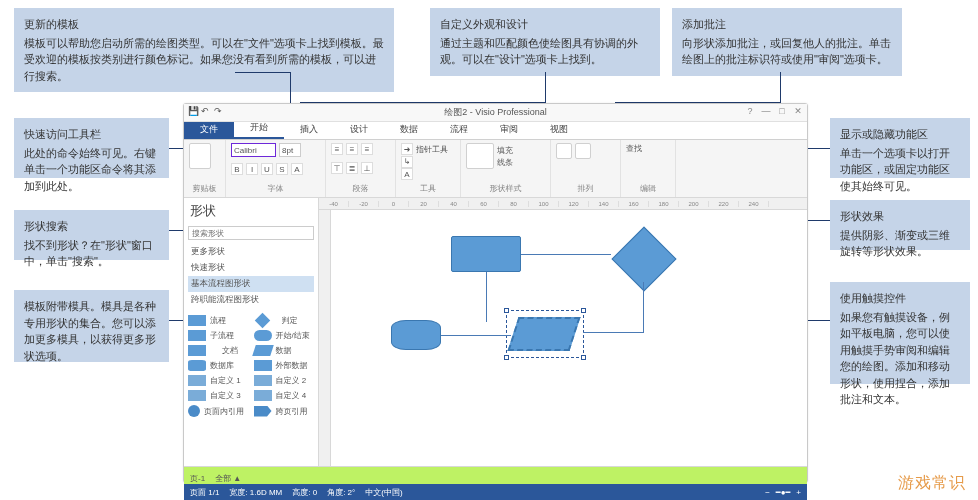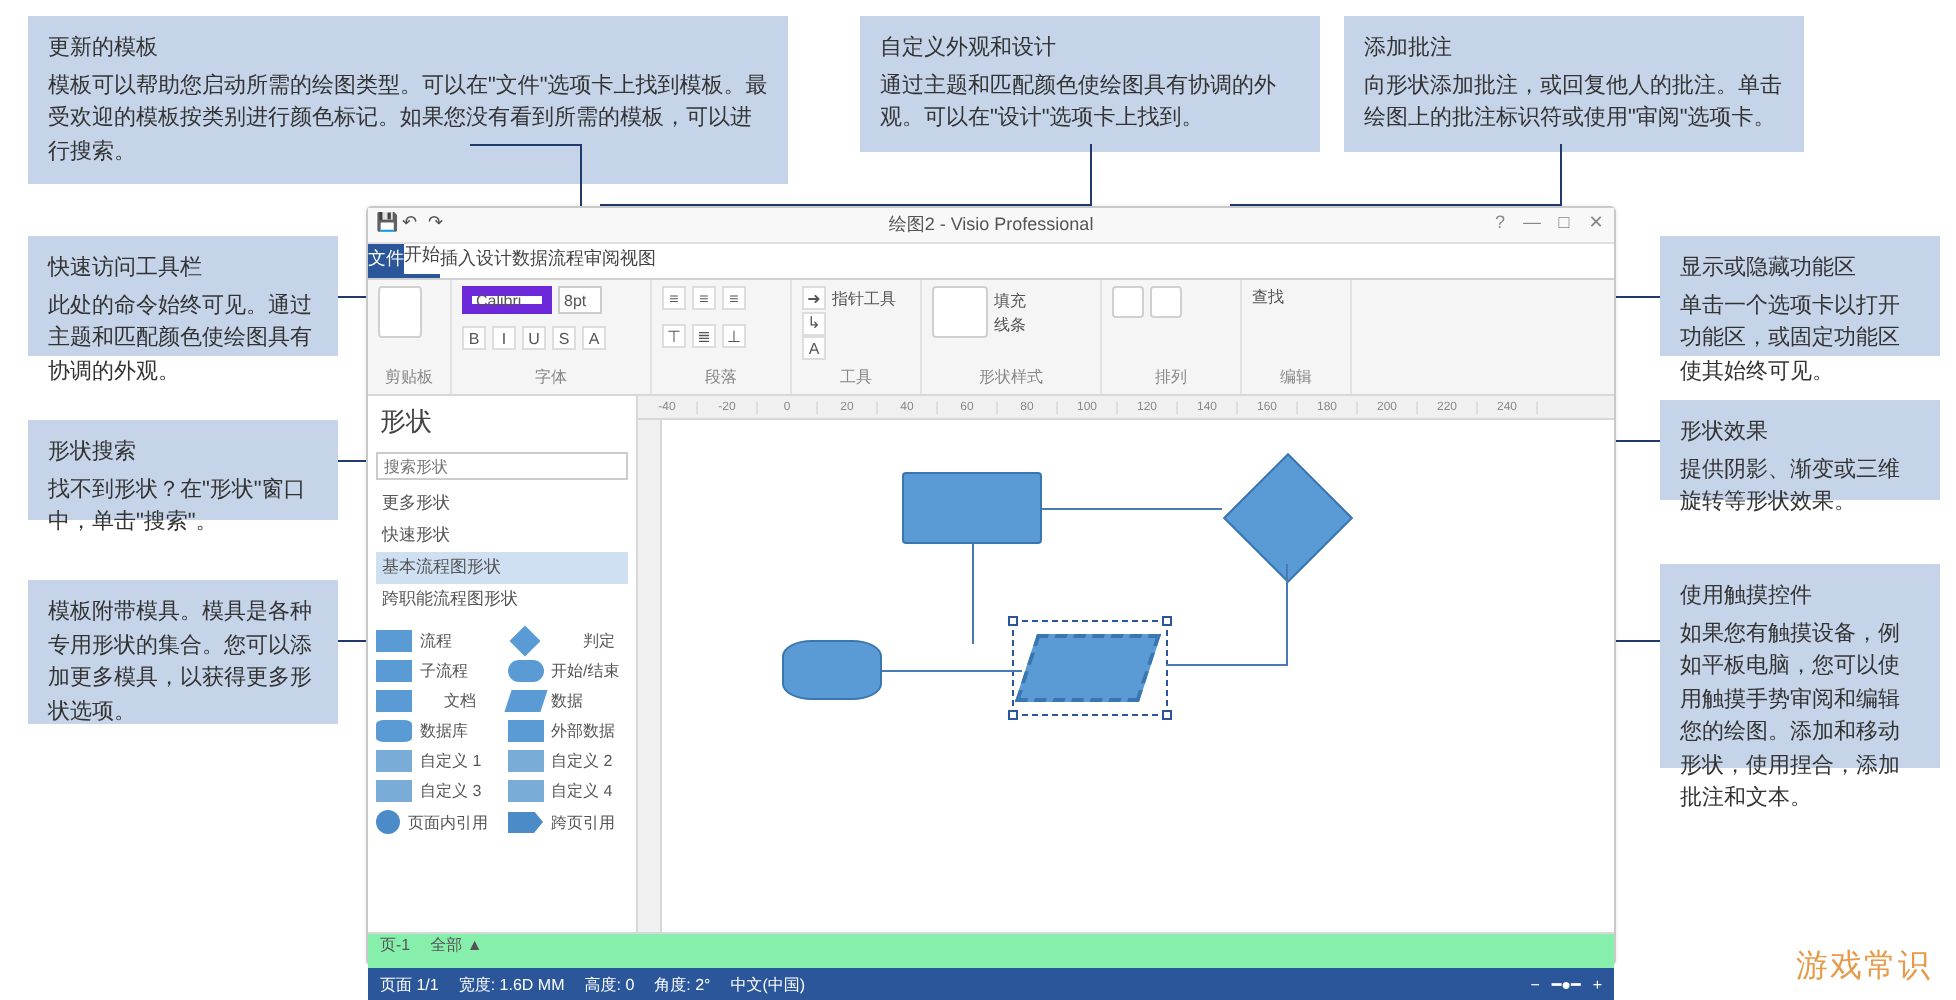--- a/index.html
+++ b/index.html
@@ -25,30 +25,30 @@
 
 
 .app{position:absolute;left:183px;top:103px;width:625px;height:380px;border:1px solid #c9c9c9;background:#fff;border-radius:3px;box-shadow:0 0 2px rgba(0,0,0,.1)}
 .titlebar{height:18px;background:#f8f8f8;display:flex;align-items:center;justify-content:center;position:relative;font-size:9px;color:#555;border-bottom:1px solid #e0e0e0}
 .titlebar .winbtns{position:absolute;right:4px;top:2px;display:flex;gap:6px;color:#888}
 .titlebar .winbtns span{width:10px;text-align:center;cursor:pointer}
 .qat{position:absolute;left:4px;top:2px;display:flex;gap:3px}
 .qat span{width:10px;height:10px;font-size:9px;color:#555}
 
 .tabs{height:18px;display:flex;align-items:end;background:#fff;border-bottom:1px solid #d0d0d0;font-size:9px;color:#444}
-.tabs .tab{padding:3px 0;cursor:pointer}
+.tabs .tab{padding:3px 16px;cursor:pointer}
 .tabs .tab.file{background:#2b579a;color:#fff}
 .tabs .tab.active{border-bottom:2px solid #2b579a}
 
 .ribbon{height:58px;background:#f5f5f5;border-bottom:1px solid #d8d8d8;display:flex;font-size:8px;color:#555}
 .rgroup{border-right:1px solid #e2e2e2;padding:3px 5px;display:flex;flex-direction:column;justify-content:space-between;position:relative}
 .rgroup .glabel{text-align:center;font-size:8px;color:#888;margin-top:2px}
 .rrow{display:flex;gap:3px;align-items:center}
 .rbtn{width:16px;height:16px;background:#fff;border:1px solid #d0d0d0;border-radius:2px}
-.fontsel{width:45px;height:14px;border:5px solid #6d28d9;background:#fff;font-size:8px;padding:0 2px;display:flex;align-items:center}
+.fontsel{width:45px;height:14px;border:1px solid #6d28d9;background:#fff;font-size:8px;padding:0 2px;display:flex;align-items:center}
 .sizesel{width:22px;height:14px;border:1px solid #ccc;background:#fff;font-size:8px;padding:0 2px;display:flex;align-items:center}
 .smbtn{width:12px;height:12px;border:1px solid #ddd;background:#fff;font-size:8px;display:flex;align-items:center;justify-content:center}
 
 .body{display:flex;height:calc(100% - 110px)}
 .shapepane{width:135px;background:#fff;border-right:1px solid #d8d8d8;display:flex;flex-direction:column;font-size:9px}
 .shapepane .sptitle{font-size:13px;padding:4px 6px;color:#444}
 .shapepane .spsearch{padding:2px 4px}
 .shapepane .spsearch input{width:100%;height:14px;border:1px solid #ccc;font-size:8px;padding:0 3px}
 .splist{padding:2px 4px}
 .splist .sitem{padding:2px 3px;color:#555;cursor:pointer;font-size:8.5px}
@@ -68,21 +68,21 @@
 .shape.rect{width:70px;height:36px;border-radius:2px}
 .shape.diamond{width:46px;height:46px;transform:rotate(45deg)}
 .shape.para{width:62px;height:34px;transform:skewX(-18deg);border:2px dashed #3a77b0}
 .shape.data{width:50px;height:30px;border-radius:15px/8px}
 .conn{position:absolute;background:#4a7ab5}
 .sel-handles{position:absolute;border:1px dashed #2b579a}
 .sel-handles .h{position:absolute;width:5px;height:5px;background:#fff;border:1px solid #2b579a}
 
 .statusbar{height:16px;background:#2b579a;color:#fff;font-size:8px;display:flex;align-items:center;padding:0 6px;gap:10px}
 .statusbar .sr{margin-left:auto;display:flex;gap:6px;align-items:center}
-.tabstrip{height:18px;background:#86efac;border-top:1px solid #d8d8d8;display:flex;align-items:flex-start;font-size:8px;color:#555;padding:0 6px;gap:10px}
+.tabstrip{height:18px;background:#bef264;border-top:1px solid #d8d8d8;display:flex;align-items:flex-end;font-size:8px;color:#555;padding:0 6px;gap:10px}
 
 .watermark{position:absolute;right:12px;bottom:6px;font-size:16px;color:#e69b4a;letter-spacing:1px}
 
 
 .pl1{left:290px;top:72px;width:1px;height:38px}
 .pl1h{left:235px;top:72px;width:56px;height:1px}
 .pl2{left:545px;top:72px;width:1px;height:30px}
 .pl2h{left:300px;top:102px;width:246px;height:1px}
 .pl3{left:780px;top:72px;width:1px;height:30px}
 .pl3h{left:615px;top:102px;width:166px;height:1px}
@@ -104,21 +104,21 @@
   <div class="ct">自定义外观和设计</div>
   <div>通过主题和匹配颜色使绘图具有协调的外观。可以在"设计"选项卡上找到。</div>
 </div>
 <div class="callout co-comments">
   <div class="ct">添加批注</div>
   <div>向形状添加批注，或回复他人的批注。单击绘图上的批注标识符或使用"审阅"选项卡。</div>
 </div>
 
 <div class="callout co-qat">
   <div class="ct">快速访问工具栏</div>
-  <div>此处的命令始终可见。通过主题和匹配颜色使绘图具有协调的外观。</div>
+  <div>此处的命令始终可见。右键单击一个功能区命令将其添加到此处。</div>
 </div>
 <div class="callout co-shapesearch">
   <div class="ct">形状搜索</div>
   <div>找不到形状？在"形状"窗口中，单击"搜索"。</div>
 </div>
 <div class="callout co-stencil">
   <div>模板附带模具。模具是各种专用形状的集合。您可以添加更多模具，以获得更多形状选项。</div>
 </div>
 
 <div class="callout co-showhide">
@@ -256,21 +256,21 @@
         <div class="sitem">快速形状</div>
         <div class="sitem active">基本流程图形状</div>
         <div class="sitem">跨职能流程图形状</div>
       </div>
       <div class="shapes-grid" id="shapes-grid">
           <div class="srow">
             <div style="display: flex; align-items: center; gap: 4px; width: 50%;">
               <div class="sicon" style="background:#5b9bd5;"></div>
               <div class="slabel">流程</div>
             </div>
-            <div style="display: flex; align-items: center; gap: 21px; width: 50%;">
+            <div style="display: flex; align-items: center; gap: 11px; width: 50%;">
               <div class="sicon" style="background:#5b9bd5;transform:rotate(45deg);width:11px;height:11px;margin:0 3px;"></div>
               <div class="slabel">判定</div>
             </div>
           </div>
           <div class="srow">
             <div style="display: flex; align-items: center; gap: 4px; width: 50%;">
               <div class="sicon" style="background:#5b9bd5;"></div>
               <div class="slabel">子流程</div>
             </div>
             <div style="display: flex; align-items: center; gap: 4px; width: 50%;">

